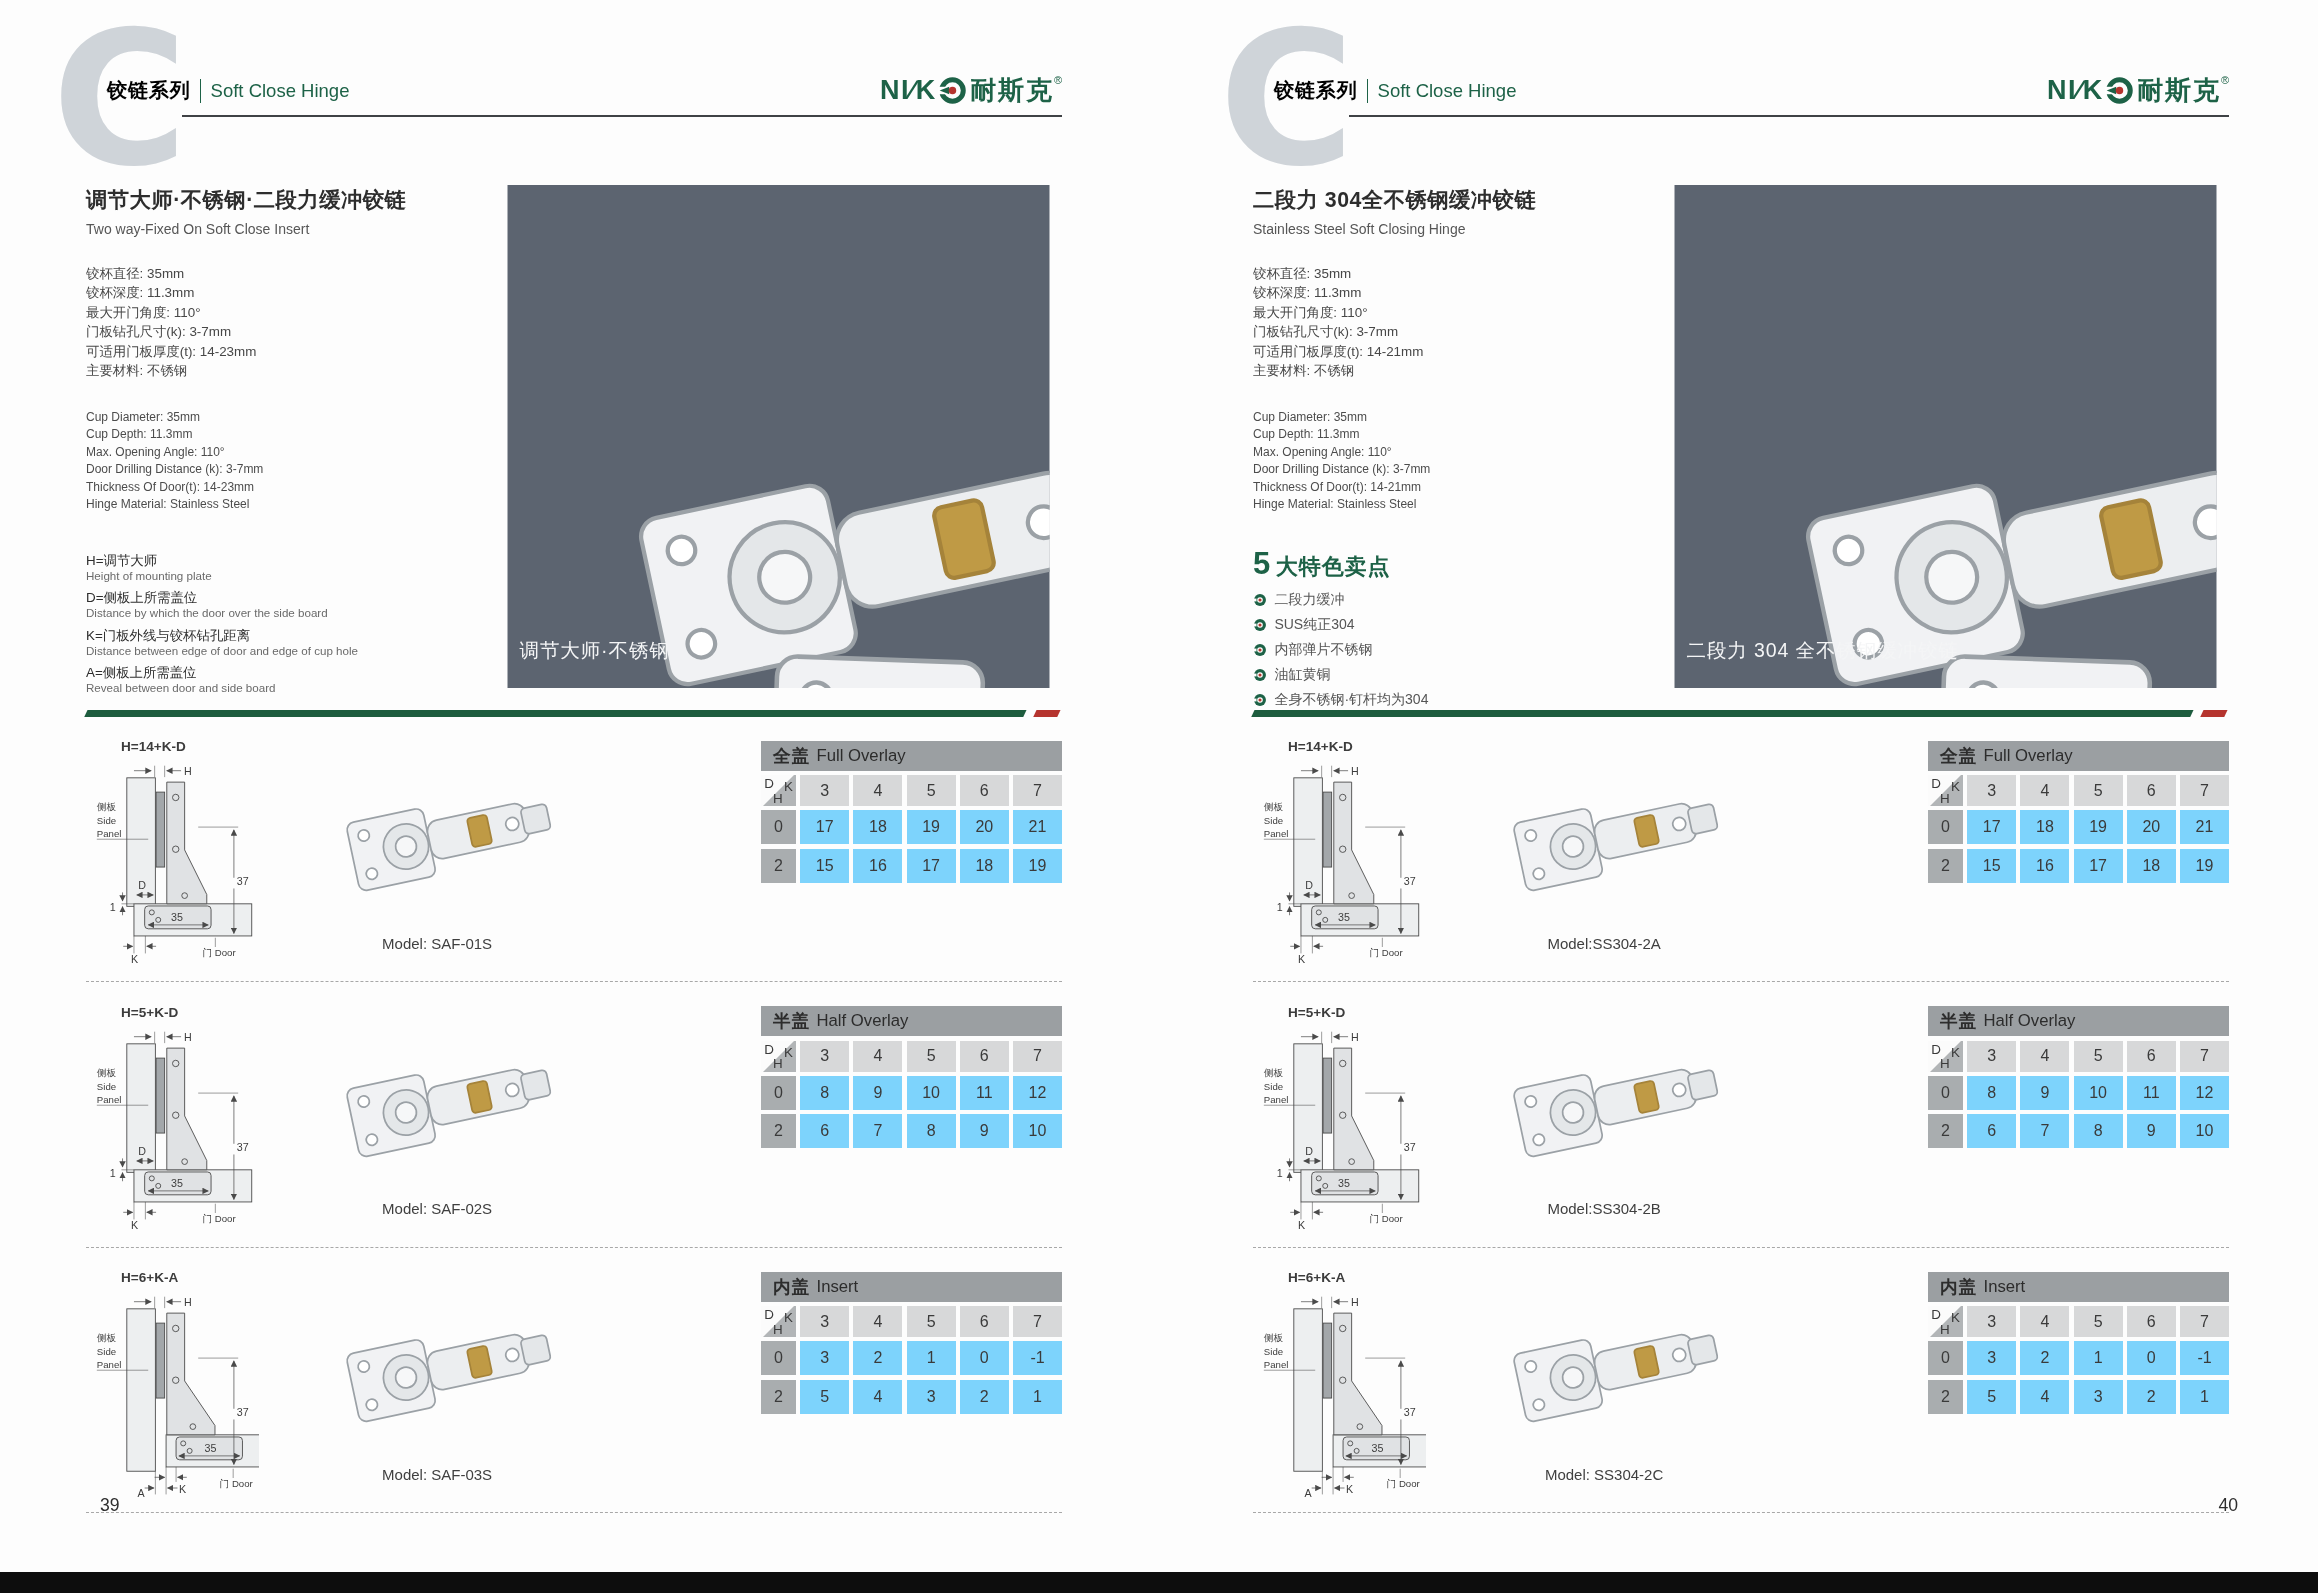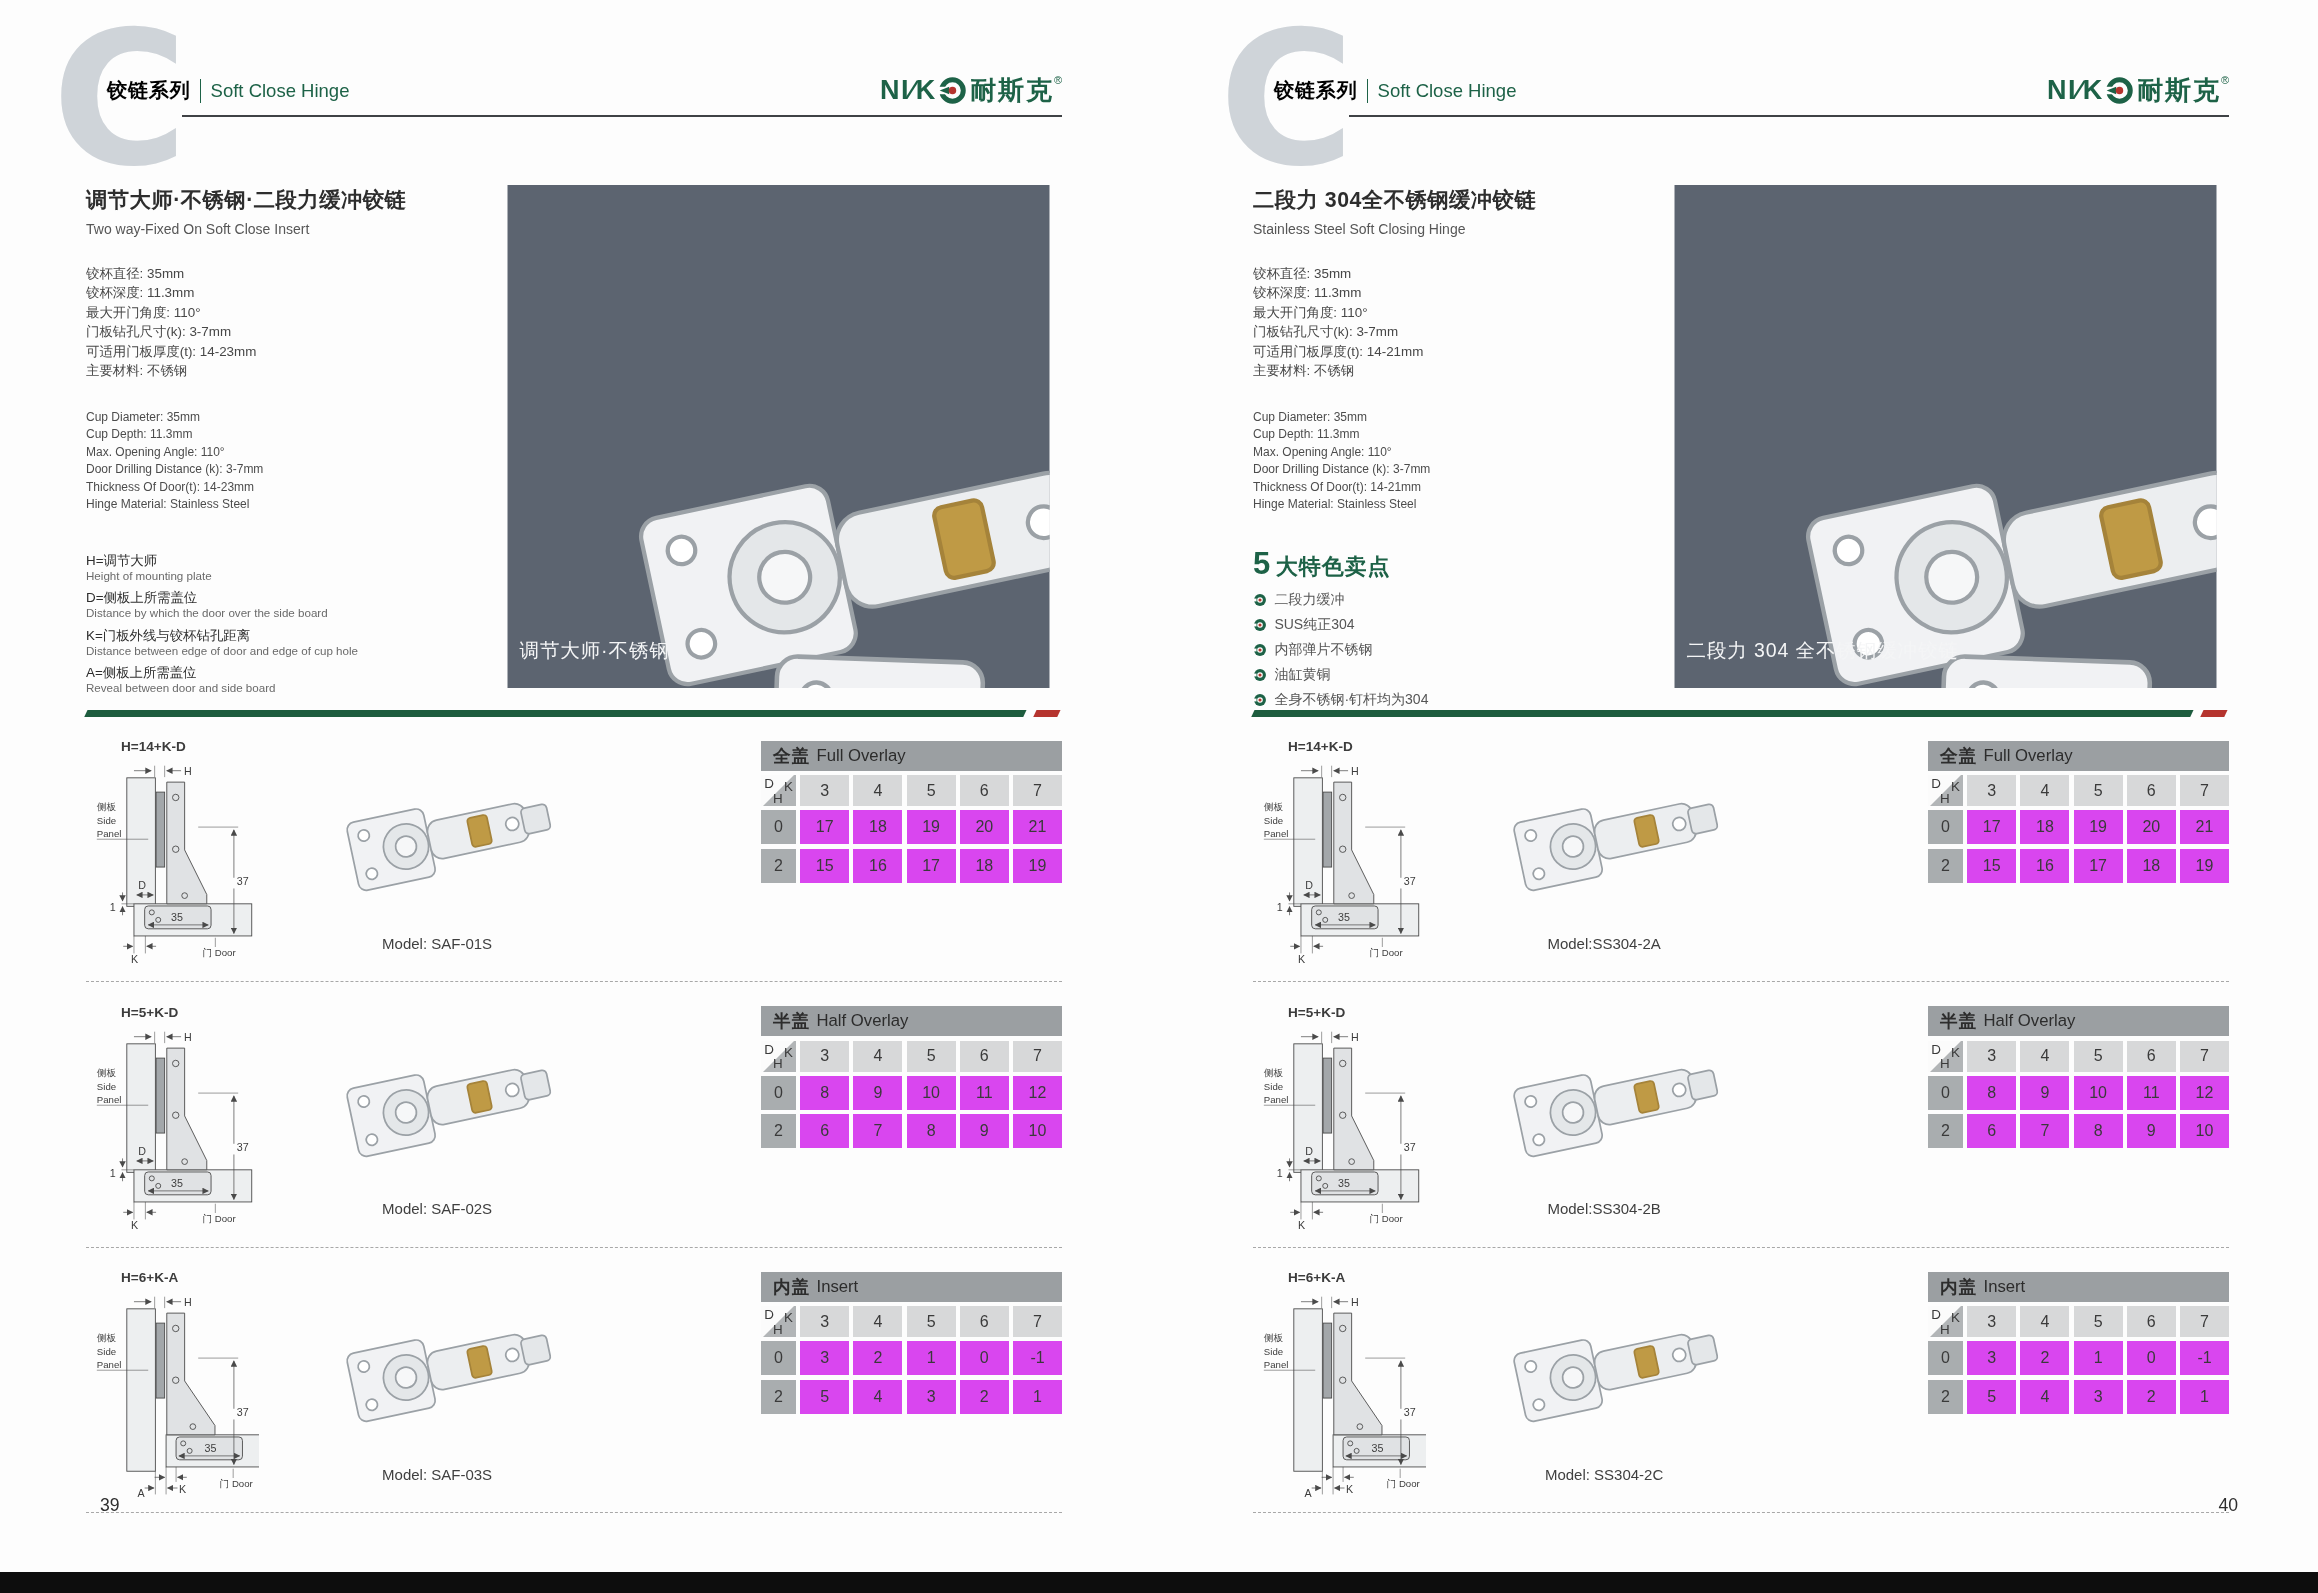--- a/index.html
+++ b/index.html
@@ -69,21 +69,21 @@
   .otable-grid{display:grid;grid-template-columns:35px repeat(5,1fr);gap:4.2px;margin-top:4.6px;}
   .cell{display:flex;align-items:center;justify-content:center;font-size:16px;color:#3a3a3a;}
   .cell.colh{height:31px;background:#d7d8d9;}
   .cell.corner{height:31px;position:relative;
        background:linear-gradient(135deg,#fbfbfb 0 49.5%,#b2b5b7 50.5% 100%);}
   .corner span{position:absolute;font-size:13.4px;color:#3a3a3a;}
   .corner .c-d{left:3.2px;top:0.9px;}
   .corner .c-k{right:3.2px;top:4.2px;}
   .corner .c-h{left:12px;bottom:0.5px;}
   .cell.rowl{height:34px;background:#a9adaf;}
-  .cell.val{height:34px;background:#d946ef;}
+  .cell.val{height:34px;background:#7dd3fc;}
 
   .page-num{position:absolute;bottom:56px;font-size:17.6px;color:#2e2e2e;}
   .page.left .page-num{left:100px;}
   .page.right .page-num{right:95px;}
 
   .bottom-bar{position:absolute;left:0;right:0;bottom:0;height:22px;background:#0d0d0d;}
 
   svg text{font-family:"Liberation Sans","DejaVu Sans",sans-serif;fill:#3c3c3c;}
   .t-formula{font-size:38px;font-weight:bold;}
   .t-lab{font-size:27px;}

